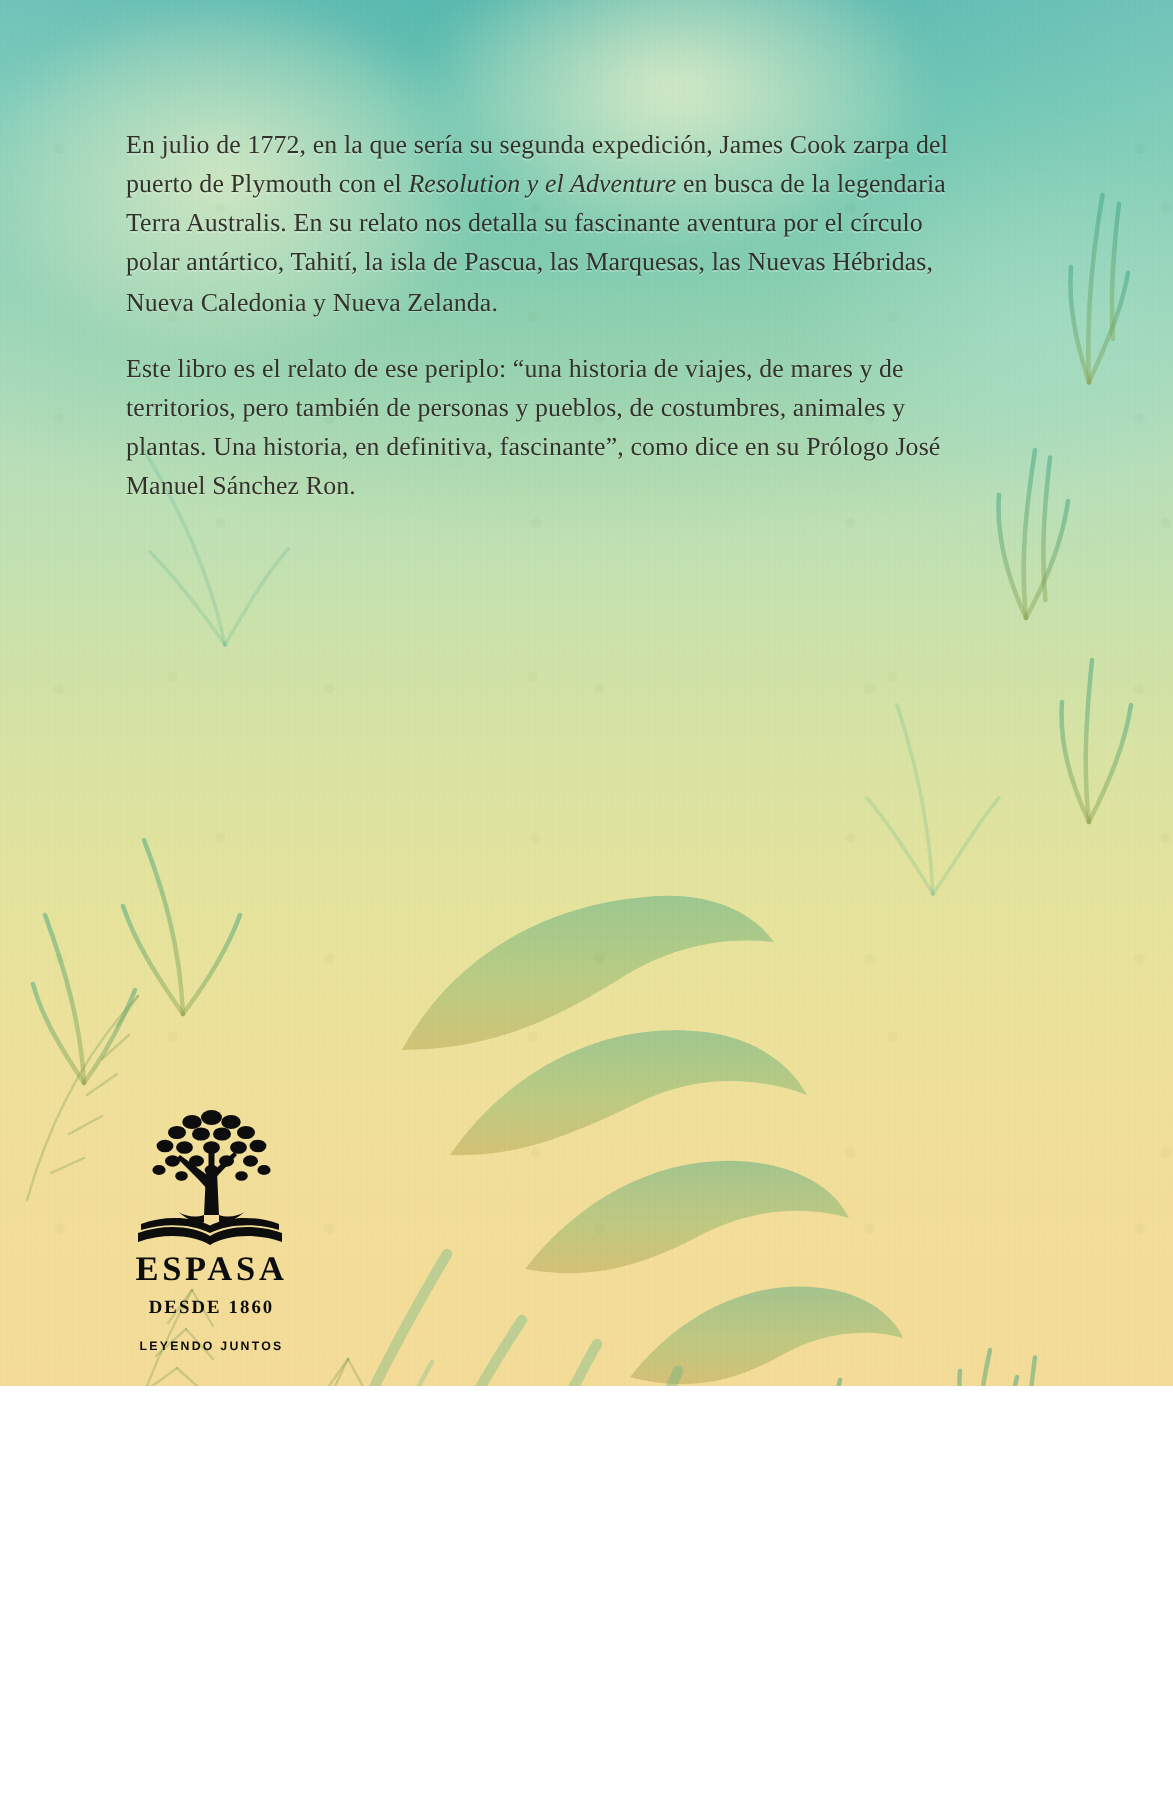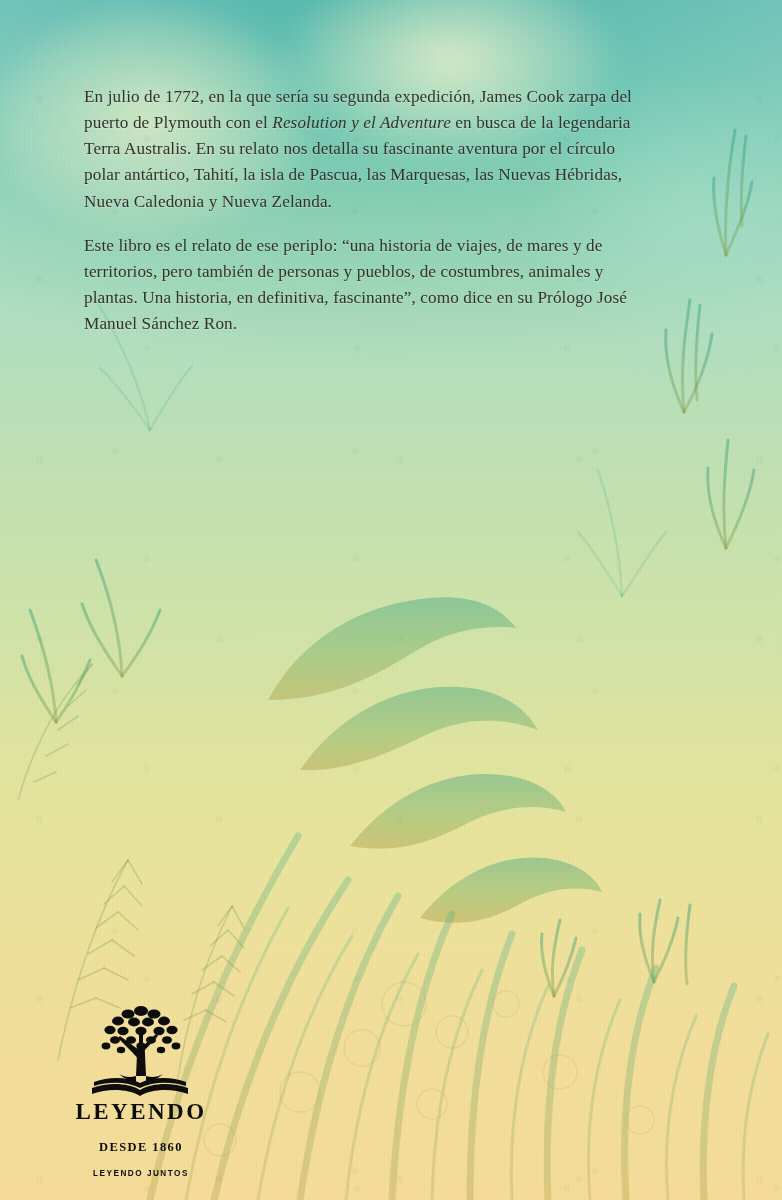--- a/index.html
+++ b/index.html
@@ -3,21 +3,21 @@
 <meta charset="utf-8">
 <style>
   html, body {
     margin: 0;
     padding: 0;
     background: #ffffff;
   }
   .page {
     position: relative;
     width: 782px;
-    height: 1200px;
+    height: 924px;
     overflow: hidden;
     font-family: "Liberation Serif", serif;
     background: #f0abfc;
   }
 
   
   .bg-base {
     position: absolute;
     inset: 0;
     background:
@@ -133,21 +133,21 @@
     font-size: 23px;
     letter-spacing: 2.5px;
     margin-top: 2px;
     line-height: 1;
   }
   .logo-since {
     font-family: "Liberation Serif", serif;
     font-weight: bold;
     font-size: 12.5px;
     letter-spacing: 1.4px;
-    margin-top: 18px;
+    margin-top: 8px;
     line-height: 1;
   }
   .logo-tag {
     font-family: "Liberation Sans", sans-serif;
     font-weight: bold;
     font-size: 8.2px;
     letter-spacing: 1.5px;
     margin-top: 16px;
     line-height: 1;
   }
@@ -316,18 +316,18 @@
         <path d="M51 30 L55 30 L55 44 L68 32 L70 34 L55 50 L55 62 L44 50 L30 36 L32 34 L51 48 Z"></path>
         <path d="M49.5 42 L56.5 42 L58 74 L48 74 Z"></path>
 
         <path d="M48 74 C42 76 36 75 31 72 C38 78 43 79 48 79 Z"></path>
         <path d="M58 74 C64 76 70 75 75 72 C68 78 63 79 58 79 Z"></path>
 
         <path d="M6 80 C22 74 40 75 52 81 C64 75 82 74 98 80 L98 84 C82 79 64 80 52 86 C40 80 22 79 6 84 Z"></path>
         <path d="M4 86 C21 80 40 81 52 88 C64 81 83 80 100 86 L100 92 C83 86 64 87 52 94 C40 87 21 86 4 92 Z"></path>
       </g>
     </svg>
-    <div class="logo-name">LEYENDO</div>
+    <div class="logo-name">ESPASA</div>
     <div class="logo-since">DESDE 1860</div>
     <div class="logo-tag">LEYENDO JUNTOS</div>
   </div>
 
 </div>
 
 </body></html>

